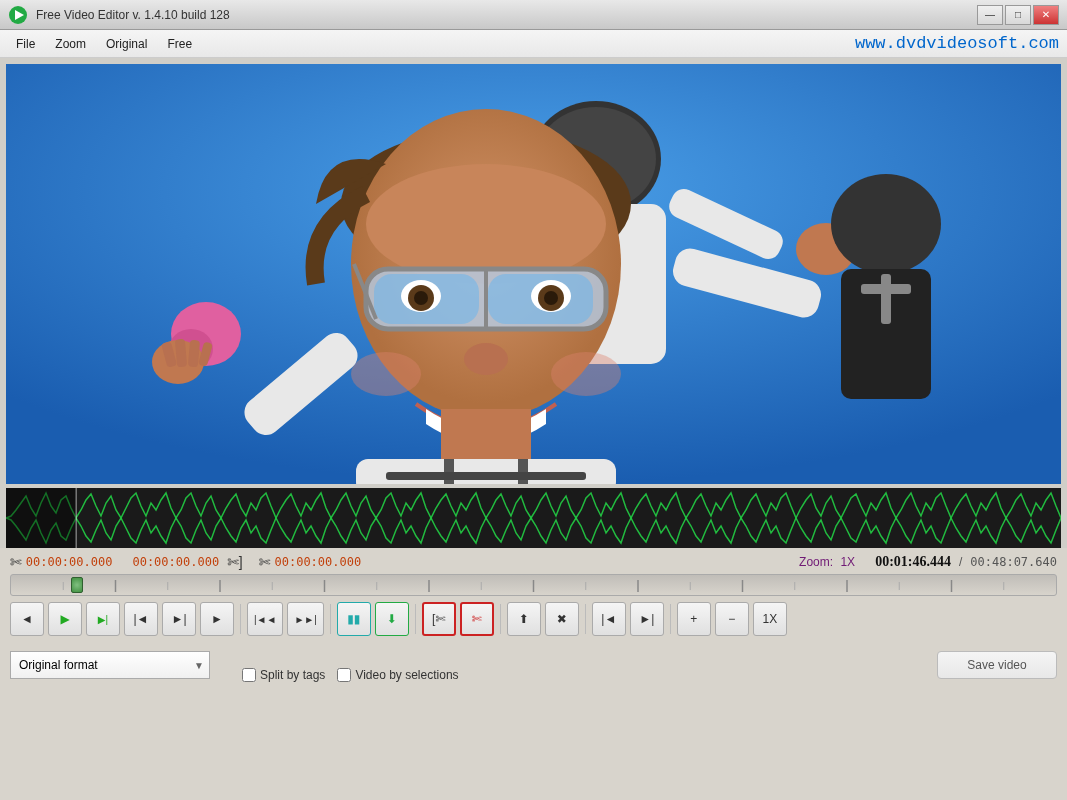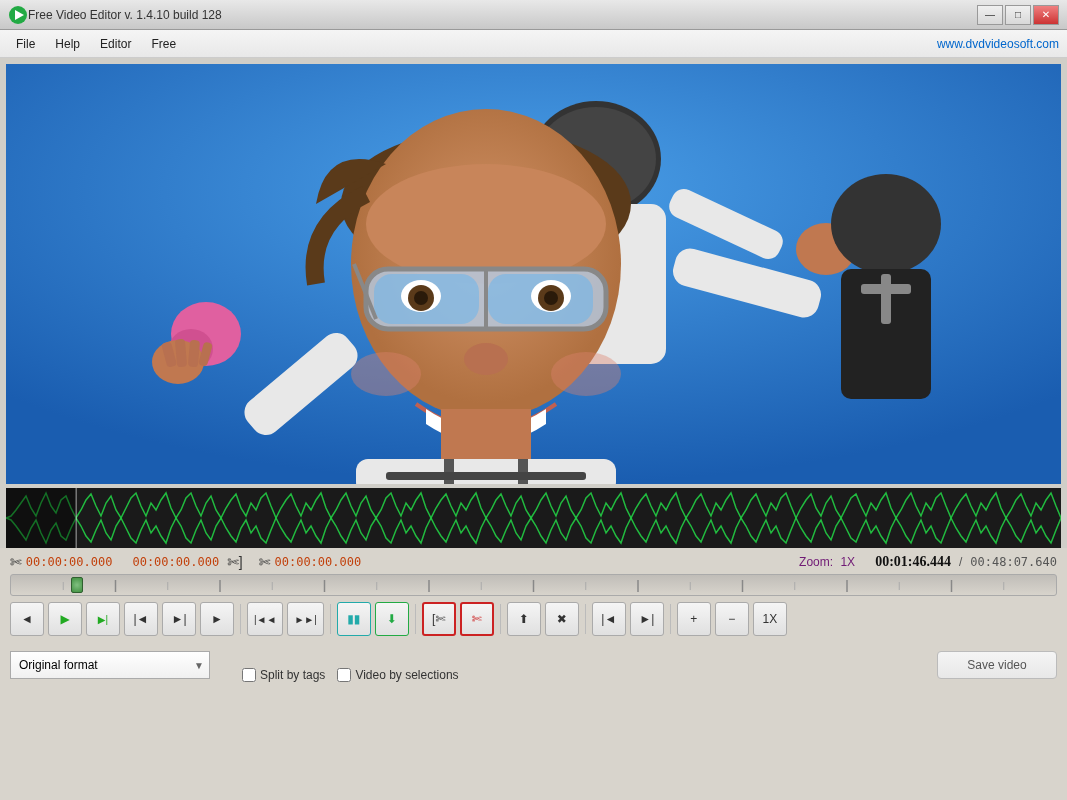--- a/index.html
+++ b/index.html
@@ -18,20 +18,21 @@
       height: 30px;
       display: flex;
       align-items: center;
       justify-content: space-between;
       padding: 0 8px;
       border-bottom: 1px solid #999;
     }
     .title-bar-left {
       display: flex;
       align-items: center;
+      gap: 8px;
     }
     .app-icon {
       width: 20px;
       height: 20px;
     }
     .title-text {
       font-size: 12px;
       color: #333;
     }
     .window-controls {
@@ -70,23 +71,24 @@
       gap: 4px;
     }
     .menu-item {
       padding: 3px 8px;
       cursor: pointer;
       color: #222;
       font-size: 12px;
       border-radius: 2px;
     }
     .website-link {
-      font-size: 12px;
+      font-size: 17px;
       color: #0066cc;
       text-decoration: none;
+      font-family: Liberation Mono, monospace;
     }
 
     
     .main-window {
       background: #d0cec8;
       height: calc(800px - 30px - 28px);
       display: flex;
       flex-direction: column;
     }
 
@@ -334,22 +336,22 @@
   <div class="window-controls">
     <button class="win-btn">—</button>
     <button class="win-btn">□</button>
     <button class="win-btn close">✕</button>
   </div>
 </div>
 
 <div class="menu-bar">
   <div class="menu-items">
     <span class="menu-item">File</span>
-    <span class="menu-item">Help</span>
-    <span class="menu-item">Editor</span>
+    <span class="menu-item">Zoom</span>
+    <span class="menu-item">Original</span>
     <span class="menu-item">Free</span>
   </div>
   <span class="website-link">www.dvdvideosoft.com</span>
 </div>
 
 <div class="main-window">
 
   <div class="video-area">
     <div class="video-placeholder">
 

